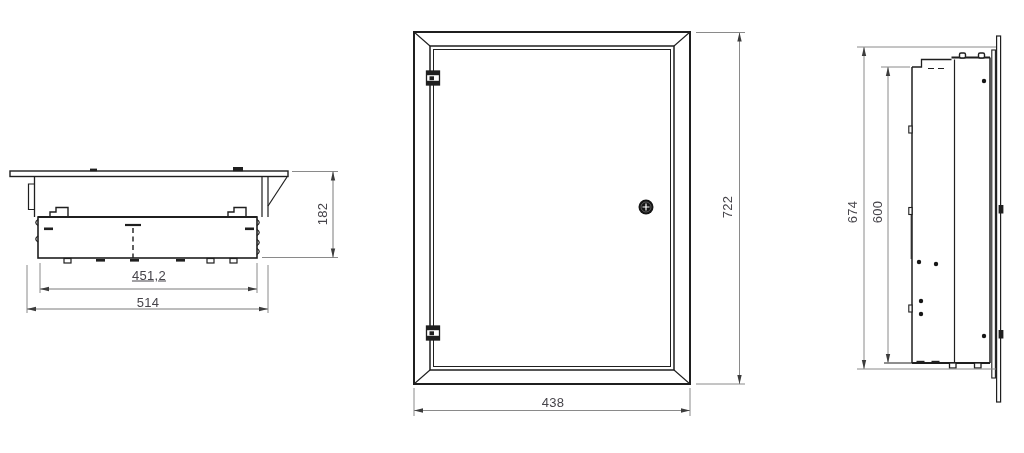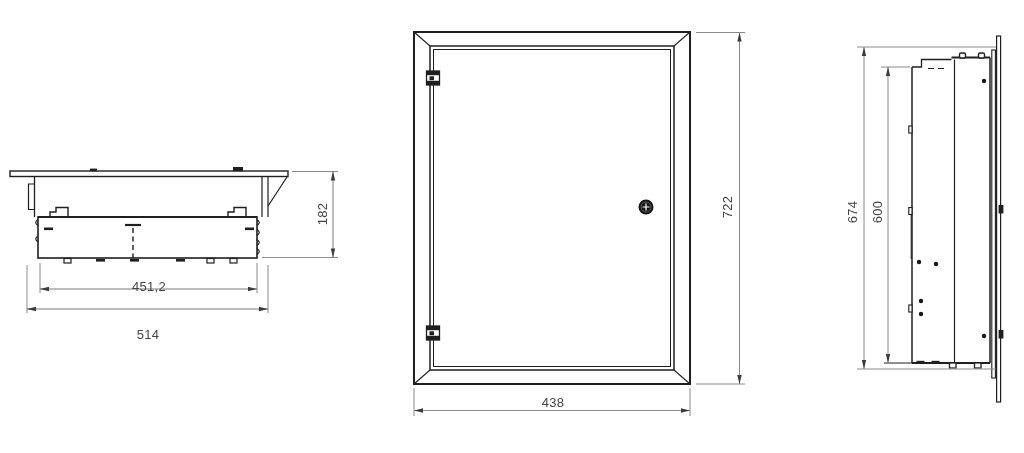--- a/index.html
+++ b/index.html
@@ -176,23 +176,23 @@
       <g fill="#3c3c3c" stroke="none">
         <polygon points="864,47 861.8,56 866.2,56"></polygon>
         <polygon points="864,369 861.8,360 866.2,360"></polygon>
         <polygon points="888,67 885.8,76 890.2,76"></polygon>
         <polygon points="888,363 885.8,354 890.2,354"></polygon>
       </g>
     </g>
   </g>
 </svg>
 
-  <span class="dim h" style="left:149px;top:286px;">451,2</span>
-
-  <span class="dim h" style="left:148px;top:302px;margin-top:32px;">514</span>
+  <span class="dim h" style="left:149px;top:275px;text-decoration:underline;">451,2</span>
+
+  <span class="dim h" style="left:148px;top:302px;">514</span>
 
   <span class="dim v" style="left:322px;top:214px;">182</span>
 
   <span class="dim h" style="left:553px;top:402px;">438</span>
 
   <span class="dim v" style="left:727px;top:207px;">722</span>
 
   <span class="dim v" style="left:852px;top:212px;">674</span>
 
   <span class="dim v" style="left:877px;top:212px;">600</span>

